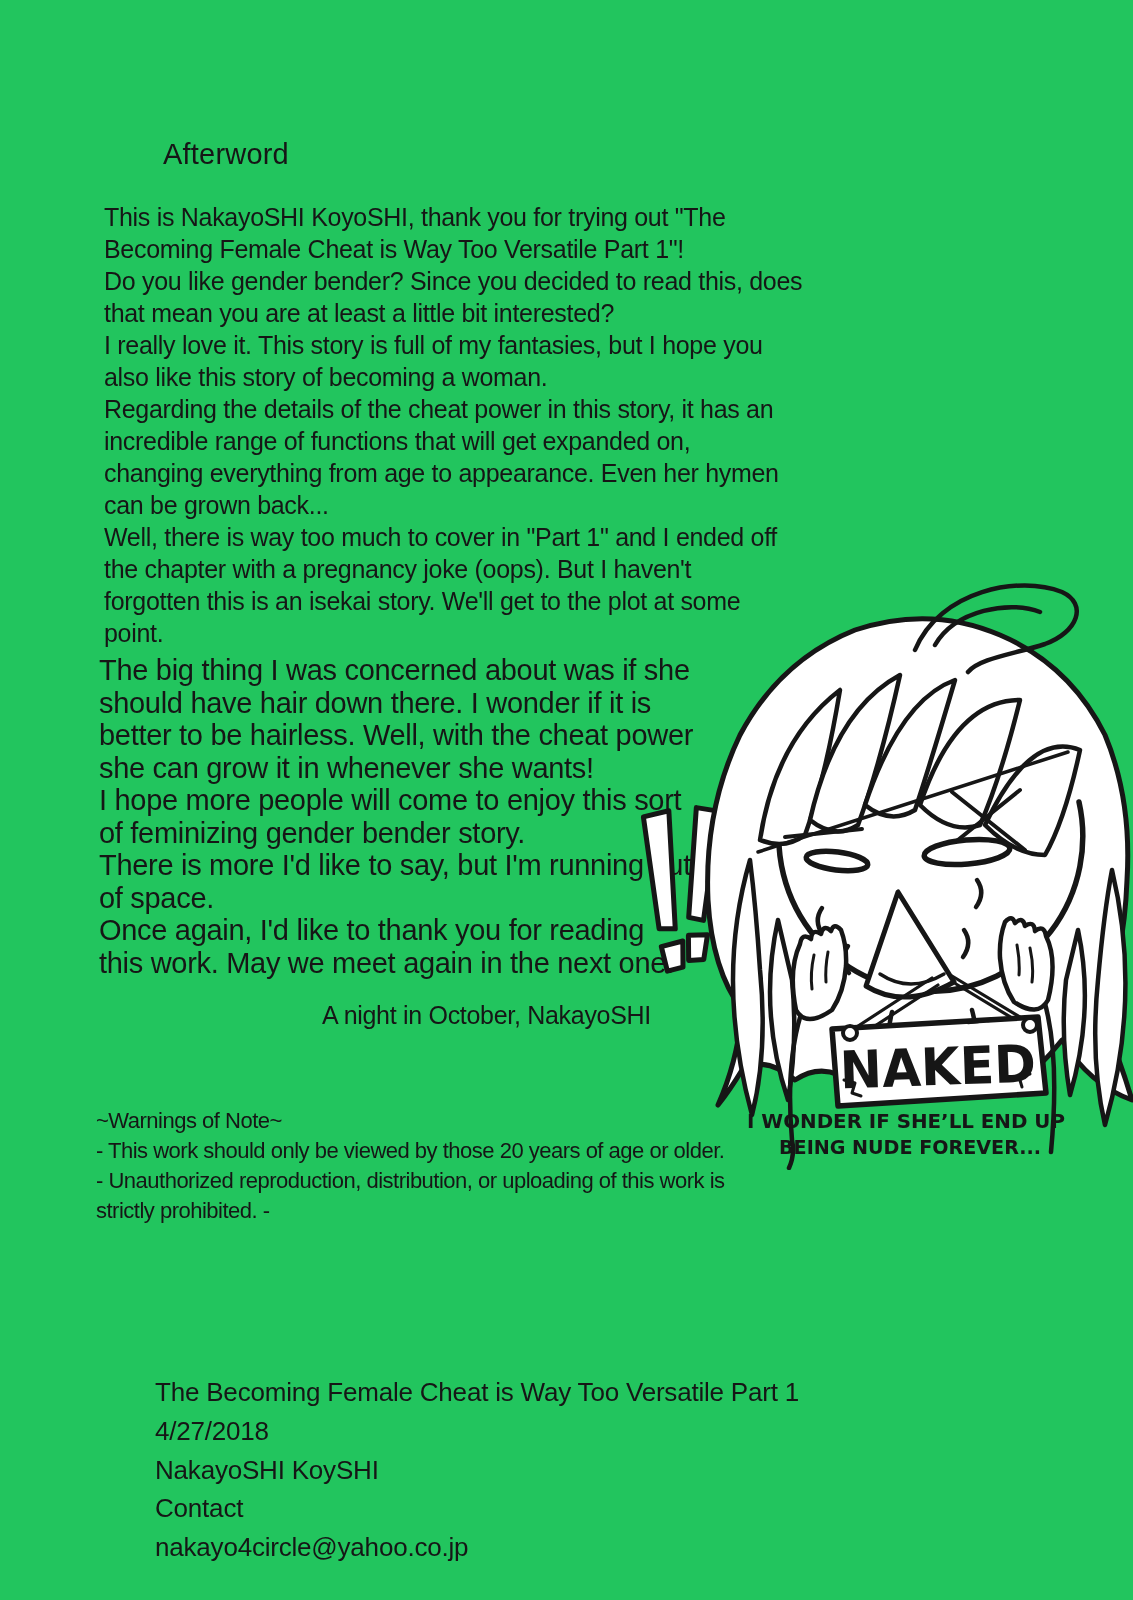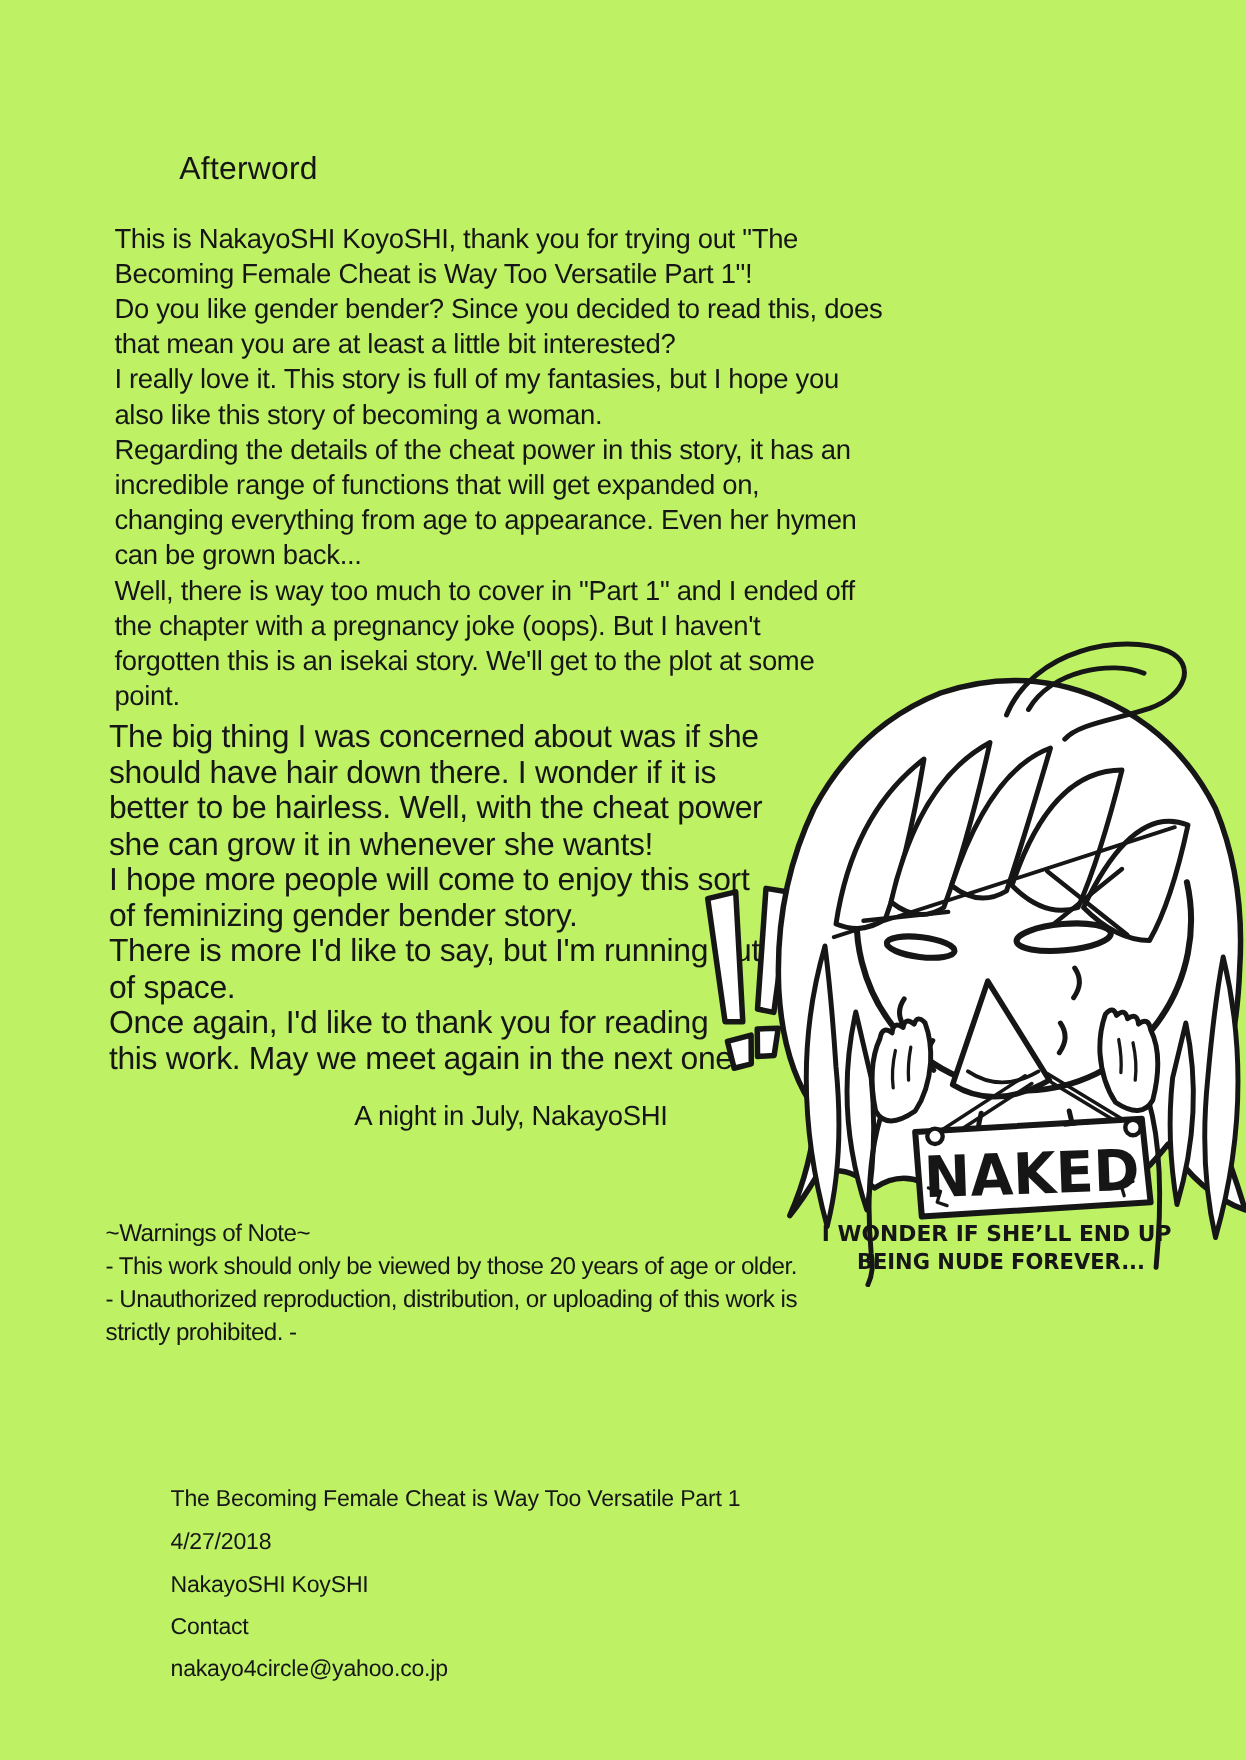--- a/index.html
+++ b/index.html
@@ -1,20 +1,20 @@
 <!DOCTYPE html>
 <html><head>
 <meta charset="utf-8">
 <style>
   html,body { margin:0; padding:0; background:#ffffff; }
   .page {
     position: relative;
     width: 1133px;
     height: 1600px;
-    background: #bef264;
+    background: #22c55e;
     color: #161616;
     font-family: "Liberation Sans", sans-serif;
     overflow: hidden;
   }
   .heading {
     position: absolute;
     left: 163px; top: 138px;
     font-size: 29px;
     font-weight: normal;
     margin: 0;
@@ -42,23 +42,23 @@
     letter-spacing: -0.3px;
   }
   .warnings {
     left: 96px; top: 1106px;
     width: 720px;
     font-size: 22px;
     line-height: 30px;
     letter-spacing: -0.5px;
   }
   .credits {
-    left: 155px; top: 1344px;
+    left: 155px; top: 1373px;
     width: 760px;
-    font-size: 21px;
+    font-size: 26px;
     line-height: 38.8px;
     letter-spacing: -0.2px;
   }
   .art {
     position: absolute;
     left: 600px; top: 540px;
     width: 533px; height: 630px;
   }
   .art path, .art line, .art ellipse, .art circle { vector-effect: none; }
   .comic-text {
@@ -93,21 +93,21 @@
 should have hair down there. I wonder if it is
 better to be hairless. Well, with the cheat power
 she can grow it in whenever she wants!
 I hope more people will come to enjoy this sort
 of feminizing gender bender story.
 There is more I'd like to say, but I'm running out
 of space.
 Once again, I'd like to thank you for reading
 this work. May we meet again in the next one.</div>
 
-  <div class="signature">A night in July, NakayoSHI</div>
+  <div class="signature">A night in October, NakayoSHI</div>
 
   <div class="block warnings">~Warnings of Note~
 - This work should only be viewed by those 20 years of age or older.
 - Unauthorized reproduction, distribution, or uploading of this work is
 strictly prohibited. -</div>
 
   <div class="block credits">The Becoming Female Cheat is Way Too Versatile Part 1
 4/27/2018
 NakayoSHI KoySHI
 Contact

